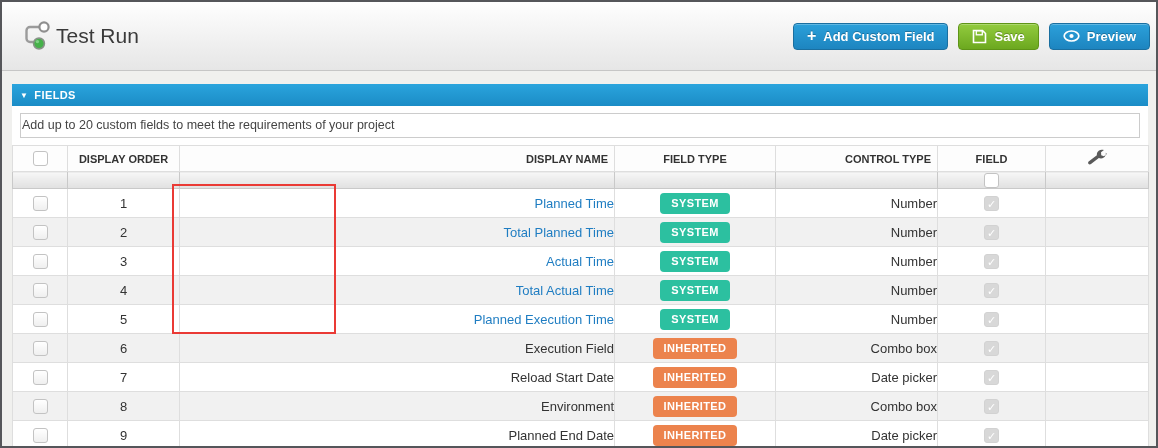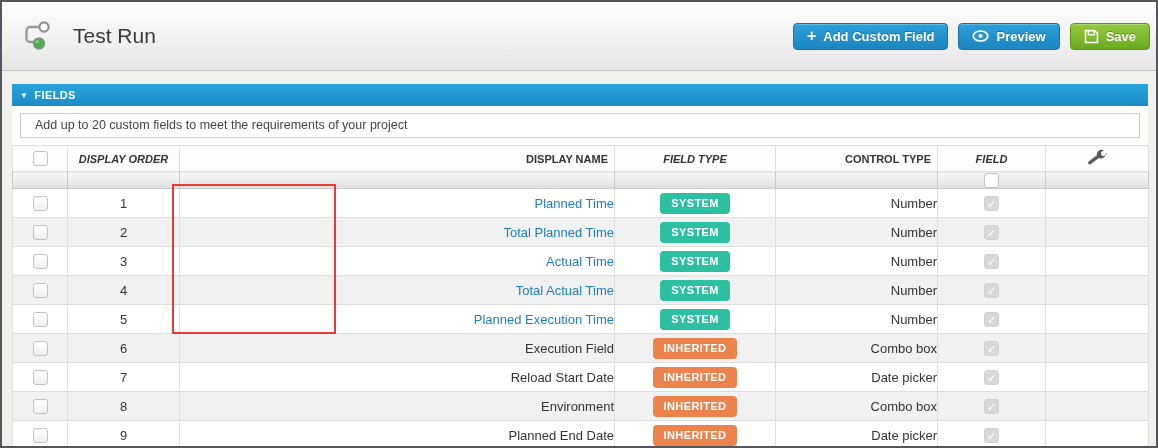--- a/index.html
+++ b/index.html
@@ -13,21 +13,21 @@
     position:relative; overflow:hidden;
   }
 
   
   .topbar {
     height:69px;
     background:linear-gradient(#fefefe,#e6e6e6);
     border-bottom:1px solid #c6c6c6;
     display:flex; align-items:center;
   }
-  .title-wrap { display:flex; align-items:center; gap:21px; margin-left:18px; }
+  .title-wrap { display:flex; align-items:center; gap:4px; margin-left:18px; }
   .page-title { font-size:21px; font-weight:400; color:#3a3a3a; }
 
   .toolbar { margin-left:auto; margin-right:6px; display:flex; gap:10px; }
   .btn {
     height:27px; padding:0 13px; border-radius:4px;
     color:#fff; font-weight:bold; font-size:13px;
     display:flex; align-items:center; gap:7px;
     border:1px solid transparent; cursor:pointer;
     text-shadow:0 -1px 0 rgba(0,0,0,.25);
     box-shadow:inset 0 1px 0 rgba(255,255,255,.25);
@@ -44,35 +44,35 @@
     color:#fff; font-size:11px; font-weight:bold; letter-spacing:.4px;
     display:flex; align-items:center; gap:6px; padding-left:8px;
     cursor:pointer;
   }
   .banner .caret { font-size:8px; }
   .panel-body {
     margin:0 8px 0 10px; height:39px; background:#fff; padding:7px 8px;
   }
   .description {
     border:1px solid #ccc; height:25px; line-height:23px;
-    padding-left:14px; font-size:12.5px; color:#444; background:#fff;
+    padding-left:1px; font-size:12.5px; color:#444; background:#fff;
   }
 
   
   table.fields {
     margin-left:10px; width:1136px;
     border-collapse:collapse; table-layout:fixed;
     background:#fff; font-size:13px; color:#333;
     border:1px solid #b9b9b9;
   }
   table.fields th, table.fields td { border:1px solid #dedede; overflow:hidden; white-space:nowrap; }
   thead th { border-color:#c9c9c9; background:#fdfdfd; height:26px;
              font-size:11px; color:#333; padding:0 6px; }
   th.al { text-align:right; }
-  th.ac { text-align:center;font-style:italic; }
+  th.ac { text-align:center; }
   tr.filter td { height:17px; background:linear-gradient(#f7f7f7,#e0e0e0); border-color:#c9c9c9; text-align:center; }
   tbody tr { height:29px; }
   tbody tr:nth-child(even) { background:#f1f1f1; }
   td.c-check, td.c-order, td.c-type, td.c-active { text-align:center; }
   td.c-name, td.c-control { text-align:right; padding-left:10px; }
   .link { color:#1f7dc2; cursor:pointer; }
 
   .cb {
     display:inline-block; width:15px; height:15px; border-radius:3px;
     border:1px solid #c3c3c3; background:linear-gradient(#fff,#efefef);
@@ -115,37 +115,37 @@
         </svg>
       </span>
       <span class="page-title">Test Run</span>
     </div>
 
     <div class="toolbar">
       <button class="btn btn-blue">
         <span class="plus">+</span>
         <span>Add Custom Field</span>
       </button>
+      <button class="btn btn-green">
+        <span>
+          <svg class="icon-svg" width="15" height="15" viewBox="0 0 15 15">
+            <path d="M1.5 1.5 h9 l3 3 v9 h-12 z" fill="none" stroke="#fff" stroke-width="1.6"></path>
+            <rect x="4.3" y="1.8" width="6" height="4" fill="none" stroke="#fff" stroke-width="1.3"></rect>
+          </svg>
+        </span>
+        <span>Save</span>
+      </button>
       <button class="btn btn-blue">
         <span>
           <svg class="icon-svg" width="17" height="12" viewBox="0 0 17 12">
             <ellipse cx="8.5" cy="6" rx="7.3" ry="5" fill="none" stroke="#fff" stroke-width="1.7"></ellipse>
             <circle cx="8.5" cy="6" r="2.1" fill="#fff"></circle>
           </svg>
         </span>
         <span>Preview</span>
-      </button>
-      <button class="btn btn-green">
-        <span>
-          <svg class="icon-svg" width="15" height="15" viewBox="0 0 15 15">
-            <path d="M1.5 1.5 h9 l3 3 v9 h-12 z" fill="none" stroke="#fff" stroke-width="1.6"></path>
-            <rect x="4.3" y="1.8" width="6" height="4" fill="none" stroke="#fff" stroke-width="1.3"></rect>
-          </svg>
-        </span>
-        <span>Save</span>
       </button>
     </div>
   </div>
 
   <div class="banner">
     <span class="caret">▼</span>
     <span>FIELDS</span>
   </div>
   <div class="panel-body">
     <div class="description">Add up to 20 custom fields to meet the requirements of your project</div>

